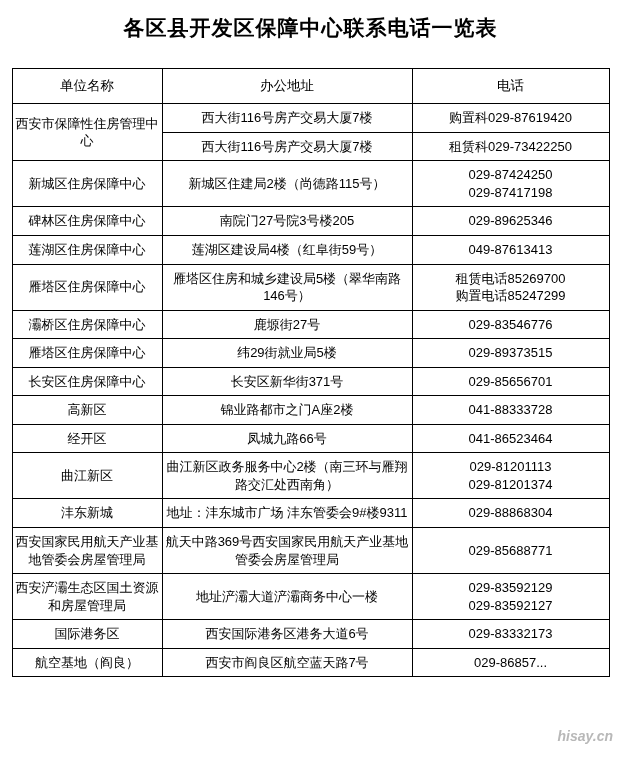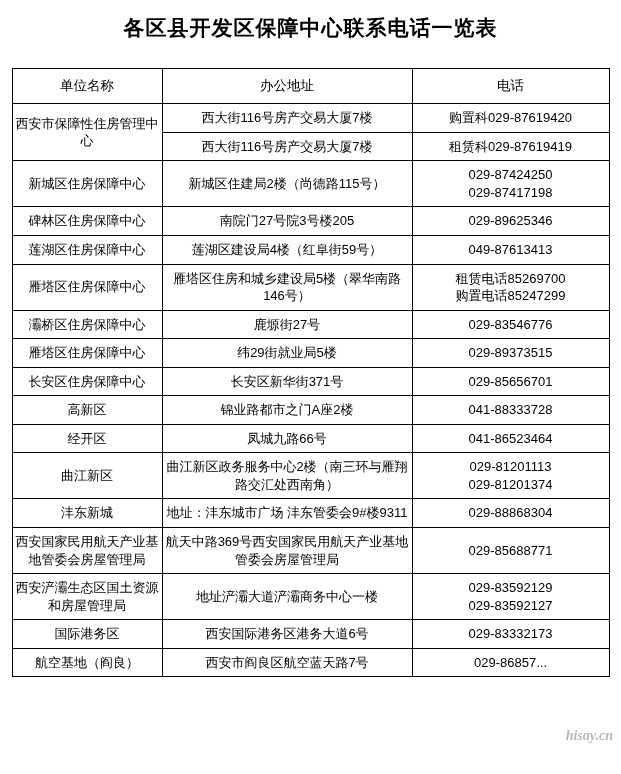--- a/index.html
+++ b/index.html
@@ -57,21 +57,21 @@
   }
   .watermark {
     position: absolute;
     right: 8px;
     bottom: 4px;
     font-size: 14px;
     font-weight: bold;
     font-style: italic;
     color: #b8b8b8;
     letter-spacing: 0px;
-    font-family: Liberation Serif, serif;
+    font-family: Liberation Sans, sans-serif;
   }
 </style>
 </head>
 <body>
 
 <div class="page">
 
   <div class="doc-title">各区县开发区保障中心联系电话一览表</div>
 
   <table class="contact-table">
@@ -116,21 +116,21 @@
           </td>
         </tr>
         <tr>
           <td>
             <div class="cell-lines">
               <span>西大街116号房产交易大厦7楼</span>
             </div>
           </td>
           <td>
             <div class="cell-lines">
-              <span>租赁科029-87619419</span>
+              <span>租赁科029-73422250</span>
             </div>
           </td>
         </tr>
         <tr>
           <td>
             <div class="cell-lines">
               <span>新城区住房保障中心</span>
             </div>
           </td>
           <td>

